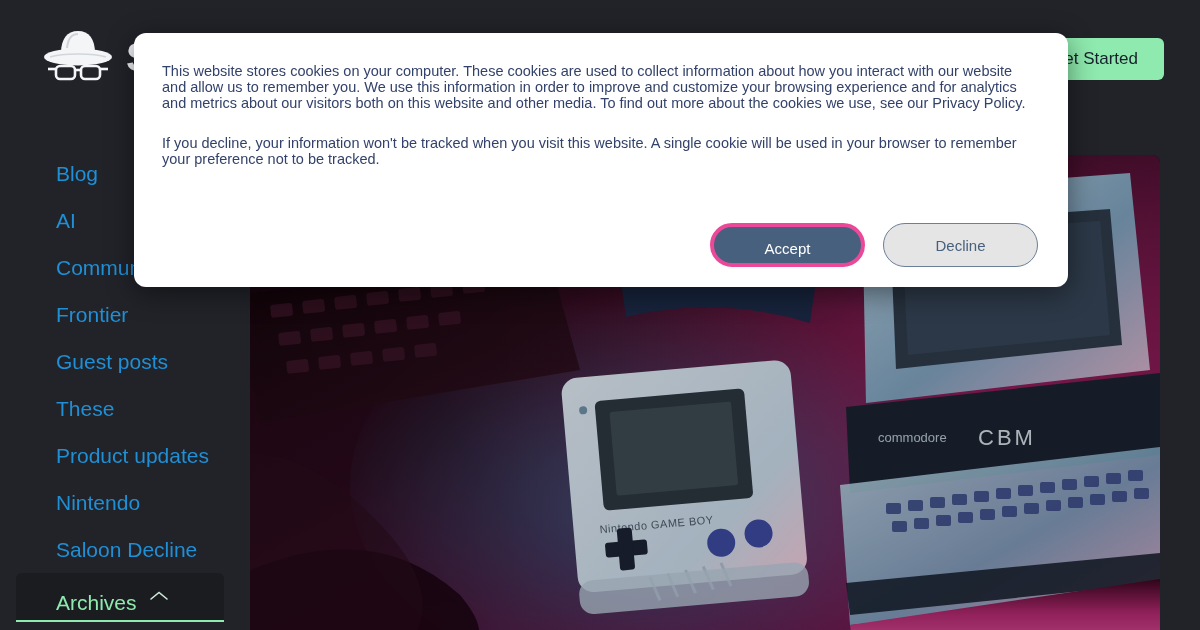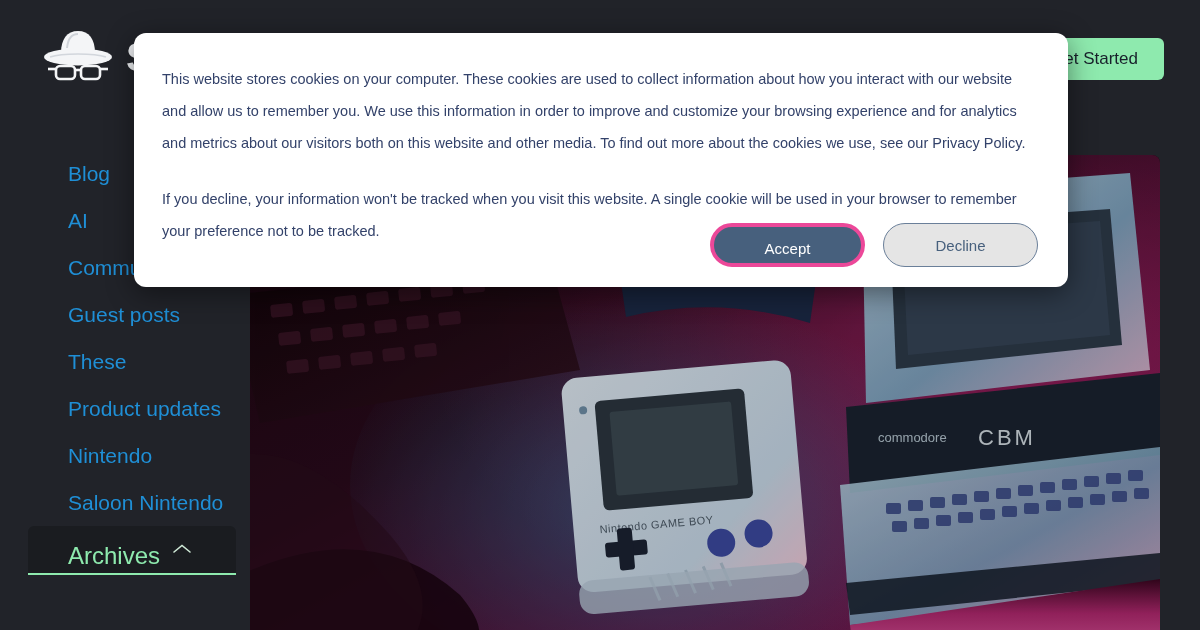--- a/index.html
+++ b/index.html
@@ -31,39 +31,39 @@
     height: 42px; padding: 0 26px;
     background: #8eeaae; color: #18202b;
     border: none; border-radius: 6px;
     font-family: "Liberation Sans", sans-serif;
     font-size: 17px; line-height: 42px; text-align: center;
     white-space: nowrap; cursor: pointer;
   }
 
   
   .sidebar {
-    position: absolute; left: 16px; top: 150px; width: 215px; padding-left: 12px;
+    position: absolute; left: 4px; top: 150px; width: 215px; padding-left: 12px;
   }
   .nav-item {
     display: block; height: 47px; line-height: 47px;
     padding-left: 40px;
     color: #1f8fd6; font-size: 21px;
     text-decoration: none; cursor: pointer; white-space: nowrap;
   }
   .nav-panel {
     position: relative;
     width: 208px; height: 49px;
     background: #1a1c20;
     border-radius: 6px 6px 0 0;
     border-bottom: 2px solid #8eeaae;
     display: flex; align-items: center;
     padding-left: 40px; gap: 12px;
     cursor: pointer;
   }
-  .nav-panel-label { color: #8eeaae; font-size: 24px; white-space: nowrap; margin-top: 12px; }
+  .nav-panel-label { color: #8eeaae; font-size: 21px; white-space: nowrap; margin-top: 12px; }
   .chev { display: block; }
 
   
   .hero {
     position: absolute; left: 250px; top: 155px;
     width: 910px; height: 500px;
     border-radius: 8px; overflow: hidden;
     background: #0b0408;
   }
   .hero svg { display: block; width: 910px; height: 500px; }
@@ -71,21 +71,21 @@
   
   .cookie-modal {
     position: absolute; left: 134px; top: 33px;
     width: 934px; height: 254px;
     background: #ffffff;
     border-radius: 12px;
     box-shadow: 0 6px 28px rgba(0,0,0,0.45);
     padding: 30px 28px 0 28px;
   }
   .cookie-text {
-    color: #33426a; font-size: 14.5px; line-height: 32px;
+    color: #33426a; font-size: 14.5px; line-height: 16px;
     max-width: 880px;
   }
   .cookie-text.second { margin-top: 24px; }
   .cookie-actions {
     position: absolute; right: 30px; bottom: 20px;
     display: flex; gap: 18px; align-items: center;
   }
   .btn {
     font-family: "Liberation Sans", sans-serif;
     font-size: 15px; cursor: pointer;
@@ -119,25 +119,26 @@
       <span class="brand-word">Sa</span>
     </div>
 
     <button class="cta-button">Get Started</button>
   </div>
 
   <nav class="sidebar">
     <a class="nav-item">Blog</a>
     <a class="nav-item">AI</a>
     <a class="nav-item">Communication</a>
+    <a class="nav-item">Frontier</a>
     <a class="nav-item">Guest posts</a>
     <a class="nav-item">These</a>
     <a class="nav-item">Product updates</a>
     <a class="nav-item">Nintendo</a>
-    <a class="nav-item">Saloon Nintendo</a>
+    <a class="nav-item">Saloon Decline</a>
 
     <div class="nav-panel">
       <span class="nav-panel-label">Archives</span>
       <span class="chev">
         <svg width="20" height="12" viewBox="0 0 20 12" aria-hidden="true">
           <path d="M2 9 L10 2.5 L18 9" stroke="#cfe9d6" stroke-width="1.6" fill="none" stroke-linecap="round"></path>
         </svg>
       </span>
     </div>
   </nav>

